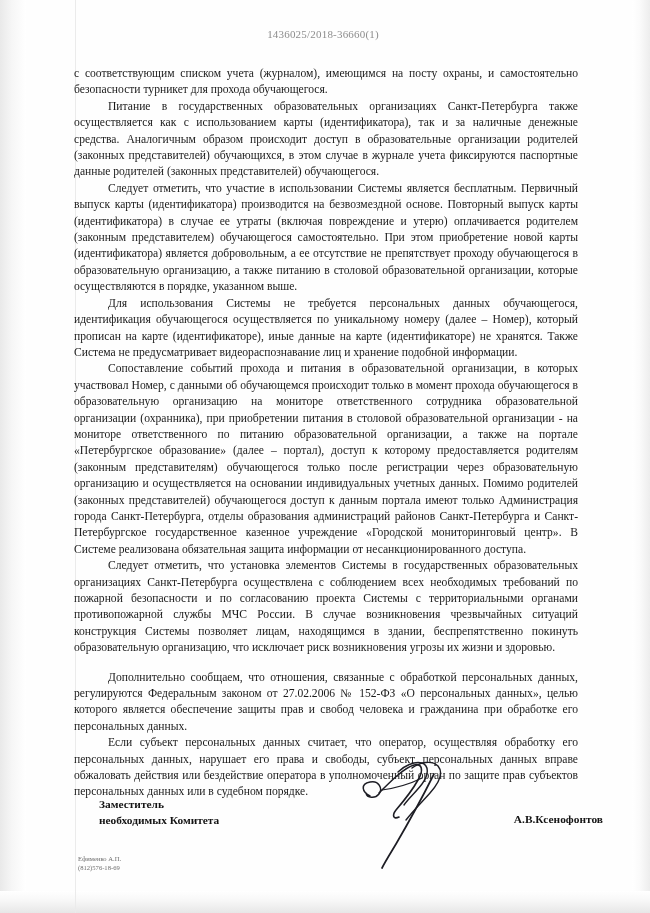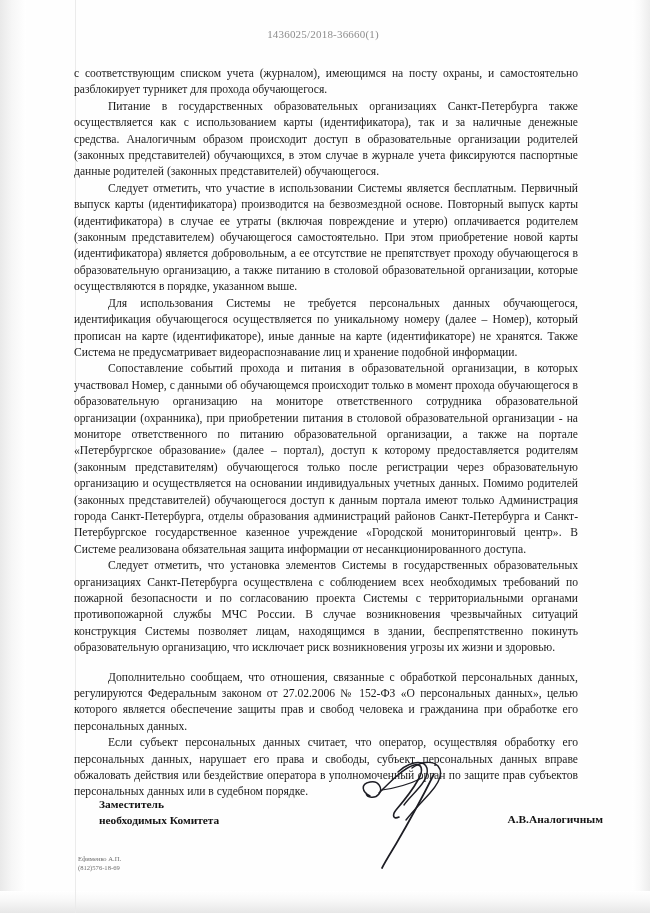--- a/index.html
+++ b/index.html
@@ -132,21 +132,21 @@
 <div class="page">
 
   <div class="scan-edge-left"></div>
   <div class="scan-edge-right"></div>
   <div class="scan-edge-bottom"></div>
   <div class="scan-fold"></div>
 
   <div class="doc-header">1436025/2018-36660(1)</div>
 
   <div class="body-text">
-    <p>с соответствующим списком учета (журналом), имеющимся на посту охраны, и самостоятельно разблокирует турникет для прохода обучающегося.</p>
+    <p>с соответствующим списком учета (журналом), имеющимся на посту охраны, и самостоятельно безопасности турникет для прохода обучающегося.</p>
     <p class="p-indent">Питание в государственных образовательных организациях Санкт-Петербурга также осуществляется как с использованием карты (идентификатора), так и за наличные денежные средства. Аналогичным образом происходит доступ в образовательные организации родителей (законных представителей) обучающихся, в этом случае в журнале учета фиксируются паспортные данные родителей (законных представителей) обучающегося.</p>
     <p class="p-indent">Следует отметить, что участие в использовании Системы является бесплатным. Первичный выпуск карты (идентификатора) производится на безвозмездной основе. Повторный выпуск карты (идентификатора) в случае ее утраты (включая повреждение и утерю) оплачивается родителем (законным представителем) обучающегося самостоятельно. При этом приобретение новой карты (идентификатора) является добровольным, а ее отсутствие не препятствует проходу обучающегося в образовательную организацию, а также питанию в столовой образовательной организации, которые осуществляются в порядке, указанном выше.</p>
     <p class="p-indent">Для использования Системы не требуется персональных данных обучающегося, идентификация обучающегося осуществляется по уникальному номеру (далее – Номер), который прописан на карте (идентификаторе), иные данные на карте (идентификаторе) не хранятся. Также Система не предусматривает видеораспознавание лиц и хранение подобной информации.</p>
     <p class="p-indent">Сопоставление событий прохода и питания в образовательной организации, в которых участвовал Номер, с данными об обучающемся происходит только в момент прохода обучающегося в образовательную организацию на мониторе ответственного сотрудника образовательной организации (охранника), при приобретении питания в столовой образовательной организации - на мониторе ответственного по питанию образовательной организации, а также на портале «Петербургское образование» (далее – портал), доступ к которому предоставляется родителям (законным представителям) обучающегося только после регистрации через образовательную организацию и осуществляется на основании индивидуальных учетных данных. Помимо родителей (законных представителей) обучающегося доступ к данным портала имеют только Администрация города Санкт-Петербурга, отделы образования администраций районов Санкт-Петербурга и Санкт-Петербургское государственное казенное учреждение «Городской мониторинговый центр». В Системе реализована обязательная защита информации от несанкционированного доступа.</p>
     <p class="p-indent">Следует отметить, что установка элементов Системы в государственных образовательных организациях Санкт-Петербурга осуществлена с соблюдением всех необходимых требований по пожарной безопасности и по согласованию проекта Системы с территориальными органами противопожарной службы МЧС России. В случае возникновения чрезвычайных ситуаций конструкция Системы позволяет лицам, находящимся в здании, беспрепятственно покинуть образовательную организацию, что исключает риск возникновения угрозы их жизни и здоровью.</p>
     <p class="p-indent gap-before">Дополнительно сообщаем, что отношения, связанные с обработкой персональных данных, регулируются Федеральным законом от 27.02.2006 № 152-ФЗ «О персональных данных», целью которого является обеспечение защиты прав и свобод человека и гражданина при обработке его персональных данных.</p>
     <p class="p-indent">Если субъект персональных данных считает, что оператор, осуществляя обработку его персональных данных, нарушает его права и свободы, субъект персональных данных вправе обжаловать действия или бездействие оператора в уполномоченный орган по защите прав субъектов персональных данных или в судебном порядке.</p>
   </div>
 
   <svg class="signature-mark" viewBox="0 0 160 110">
@@ -159,21 +159,21 @@
       <path d="M82 14 C72 34, 58 60, 44 84 C38 94, 33 102, 30 108" stroke-width="1.7"></path>
       <path d="M30 30 C44 28, 58 24, 70 18" stroke-width="1.2"></path>
     </g>
   </svg>
 
   <div class="sign-block">
     <div class="sign-role">
       <div>Заместитель</div>
       <div>необходимых Комитета</div>
     </div>
-    <div class="sign-name">А.В.Аналогичным</div>
+    <div class="sign-name">А.В.Ксенофонтов</div>
   </div>
 
   <div class="contact-block">
     <div>Ефименко А.П.</div>
     <div>(812)576-18-69</div>
   </div>
 
 </div>
 
 </body></html>

